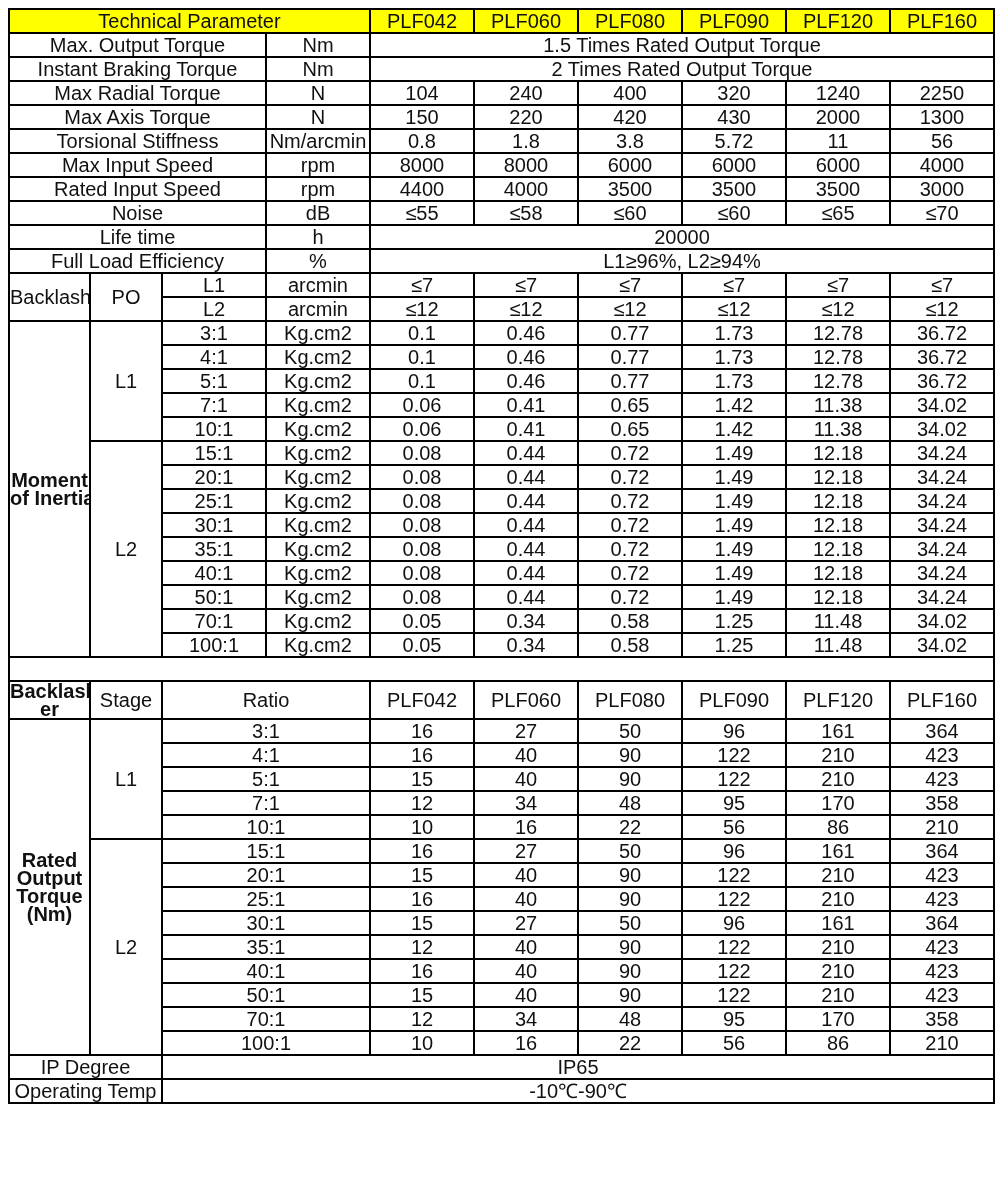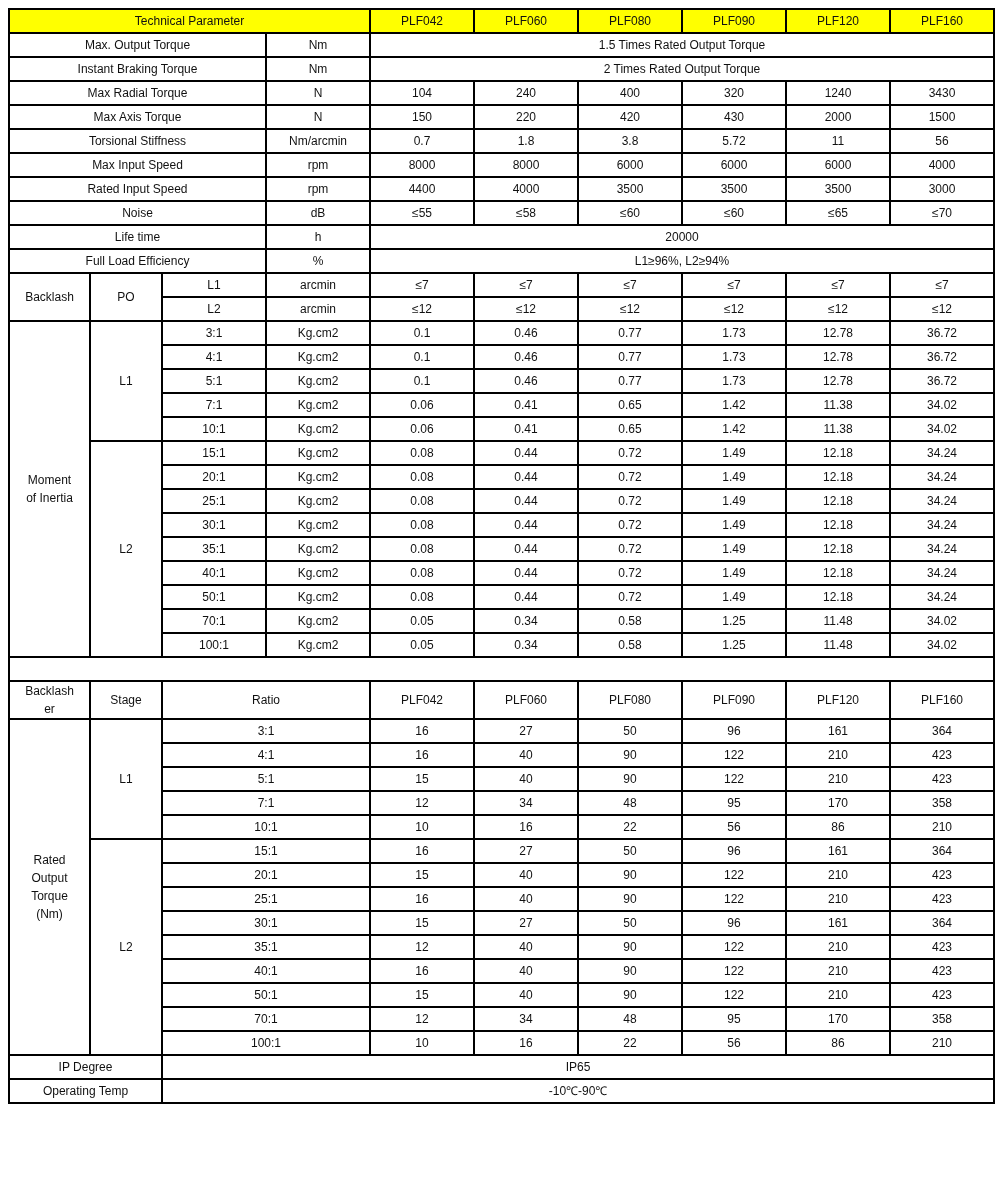--- a/index.html
+++ b/index.html
@@ -3,39 +3,39 @@
 <meta charset="utf-8">
 <style>
   html, body { margin: 0; padding: 0; background: #ffffff; }
   body { width: 1000px; height: 1196px; position: relative; overflow: hidden; }
   table.spec {
     position: absolute; left: 8px; top: 8px;
     border-collapse: collapse;
     table-layout: fixed;
     width: 985px;
     font-family: "Liberation Sans", sans-serif;
-    font-size: 12px;
+    font-size: 20px;
     color: #111;
   }
   table.spec td {
     border: 2px solid #000;
     text-align: center;
     vertical-align: middle;
     padding: 0;
     line-height: 18px;
     white-space: nowrap;
     overflow: hidden;
   }
   table.spec tr { height: 24px; }
   tr.hdr { height: 48px; }
   tr.hdr td.yellow { background: #ffff00; }
   tr.tall { height: 50px; margin-left: 20px; }
   tr.gap { height: 24px; }
   tr.hdr2 { height: 48px; }
-  td.wrap { white-space: normal; line-height: 22px; }
+  td.wrap { white-space: normal; line-height: 22px; font-weight: bold; }
 </style>
 </head>
 <body>
 
 <table class="spec">
   <colgroup>
     <col style="width:81px">
       <col style="width:72px">
       <col style="width:104px">
       <col style="width:104px">
@@ -67,36 +67,36 @@
         <td colspan="6">2 Times Rated Output Torque</td>
       </tr>
       <tr>
         <td colspan="3">Max Radial Torque</td>
         <td>N</td>
         <td>104</td>
         <td>240</td>
         <td>400</td>
         <td>320</td>
         <td>1240</td>
-        <td>3430</td>
+        <td>2250</td>
       </tr>
       <tr>
         <td colspan="3">Max Axis Torque</td>
         <td>N</td>
         <td>150</td>
         <td>220</td>
         <td>420</td>
         <td>430</td>
         <td>2000</td>
-        <td>1500</td>
+        <td>1300</td>
       </tr>
       <tr class="tall">
         <td colspan="3">Torsional Stiffness</td>
         <td>Nm/arcmin</td>
-        <td>0.7</td>
+        <td>0.8</td>
         <td>1.8</td>
         <td>3.8</td>
         <td>5.72</td>
         <td>11</td>
         <td>56</td>
       </tr>
       <tr>
         <td colspan="3">Max Input Speed</td>
         <td>rpm</td>
         <td>8000</td>

